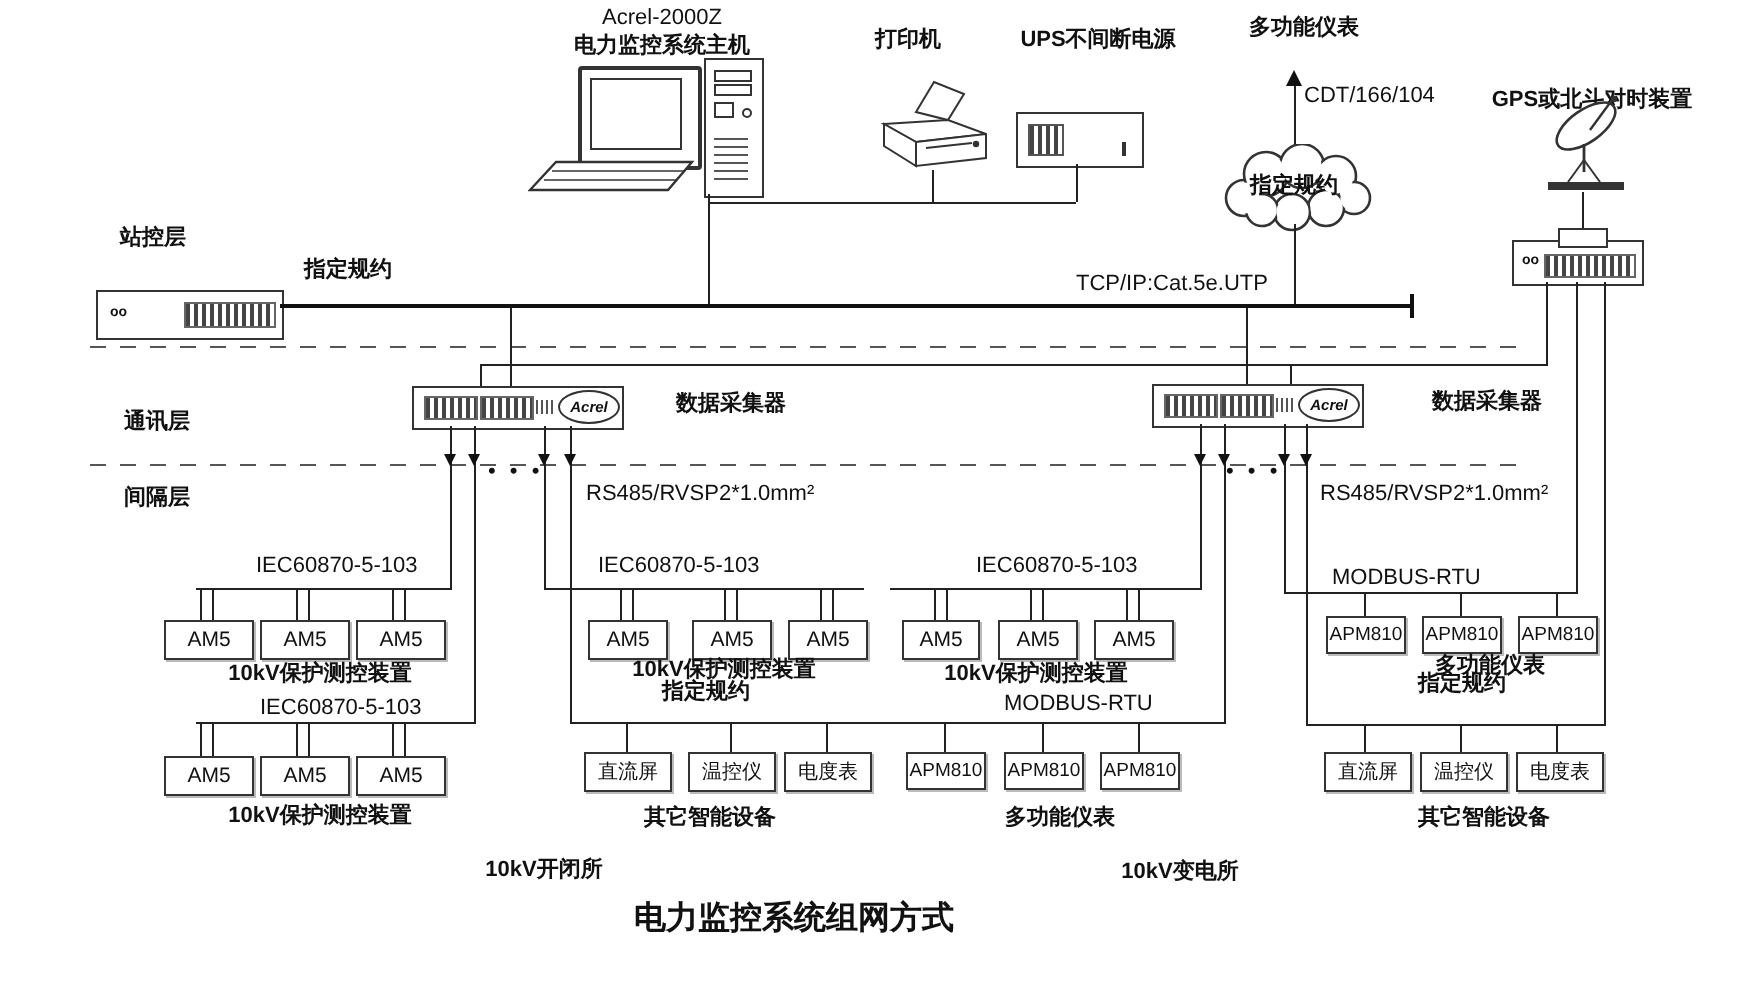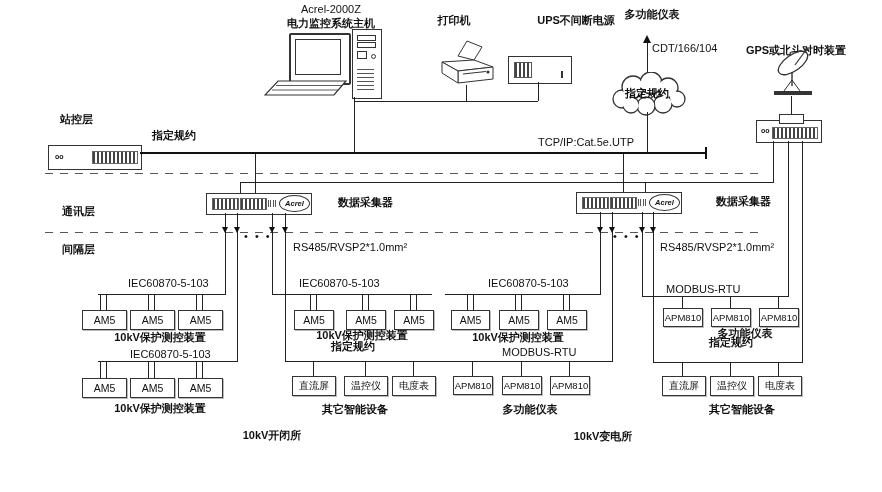--- a/index.html
+++ b/index.html
@@ -24,21 +24,21 @@
   svg{display:block;}
 </style>
 </head>
 <body>
 
 <div id="canvas">
 
   <div class="lbl ctr code" style="left:285px;top:3px;width:92px;">Acrel-2000Z</div>
   <div class="lbl ctr" style="left:285px;top:17px;width:92px;">电力监控系统主机</div>
   <div class="lbl ctr" style="left:427px;top:14px;width:54px;">打印机</div>
-  <div class="lbl ctr" style="left:528px;top:14px;width:96px;">UPS不间断电源</div>
+  <div class="lbl ctr" style="left:501px;top:14px;width:96px;">UPS不间断电源</div>
   <div class="lbl ctr" style="left:612px;top:8px;width:80px;">多功能仪表</div>
   <div class="lbl code" style="left:652px;top:42px;">CDT/166/104</div>
   <div class="lbl ctr" style="left:737px;top:44px;width:118px;">GPS或北斗对时装置</div>
 
   <div class="abs" style="left:289px;top:33px;width:58px;height:48px;border:2px solid #333;border-radius:2px;background:#fff;">
     <div class="abs" style="left:4px;top:4px;width:44px;height:34px;border:1px solid #333;"></div>
   </div>
   <div class="abs" style="left:312px;top:81px;width:12px;height:6px;border:1px solid #333;background:#fff;"></div>
   <div class="abs" style="left:301px;top:87px;width:36px;height:2px;background:#333;"></div>
   <svg class="abs" style="left:264px;top:80px;" width="84" height="17" viewBox="0 0 84 17">
@@ -267,15 +267,16 @@
   <div class="box devbox" style="left:550px;top:376px;width:38px;height:17px;font-size:9.5px;">APM810</div>
   <div class="lbl ctr" style="left:311px;top:403px;width:88px;">其它智能设备</div>
   <div class="lbl ctr" style="left:494px;top:403px;width:72px;">多功能仪表</div>
 
   <div class="box devbox" style="left:662px;top:376px;width:42px;height:18px;font-size:10px;">直流屏</div>
   <div class="box devbox" style="left:710px;top:376px;width:42px;height:18px;font-size:10px;">温控仪</div>
   <div class="box devbox" style="left:758px;top:376px;width:42px;height:18px;font-size:10px;">电度表</div>
   <div class="lbl ctr" style="left:698px;top:403px;width:88px;">其它智能设备</div>
 
   <div class="lbl ctr" style="left:232px;top:429px;width:80px;">10kV开闭所</div>
-  <div class="lbl ctr" style="left:563px;top:430px;width:80px;text-align:center;">10kV变电所</div>
+  <div class="lbl ctr" style="left:550px;top:430px;width:80px;text-align:center;">10kV变电所</div>
+  <div class="lbl ctr" style="left:306px;top:450px;width:182px;font-size:16px;font-weight:700;line-height:20px;">电力监控系统组网方式</div>
 
 </div>
 
 </body></html>

